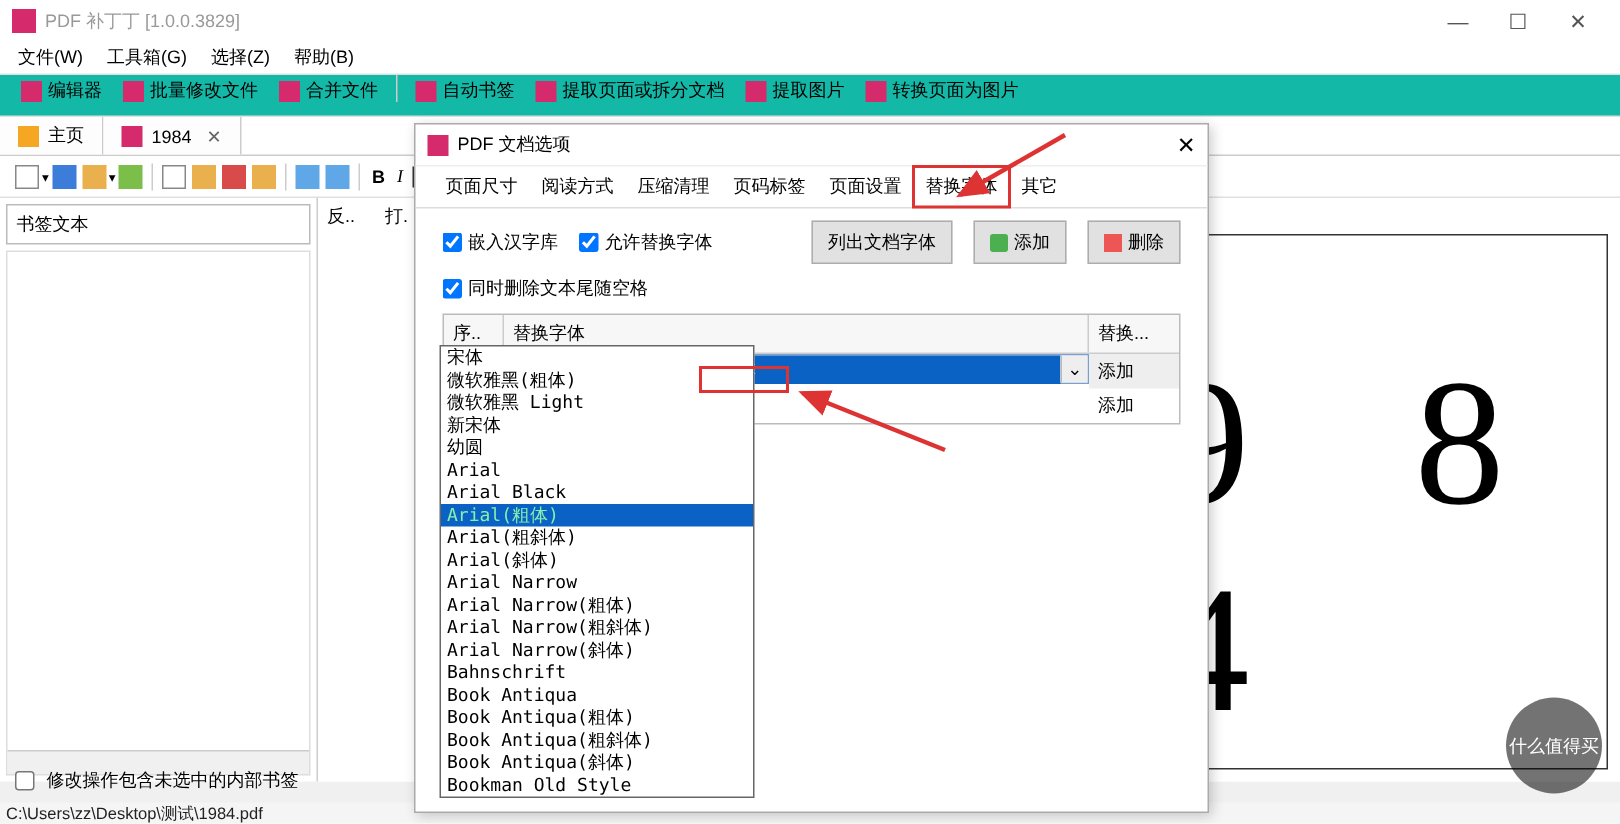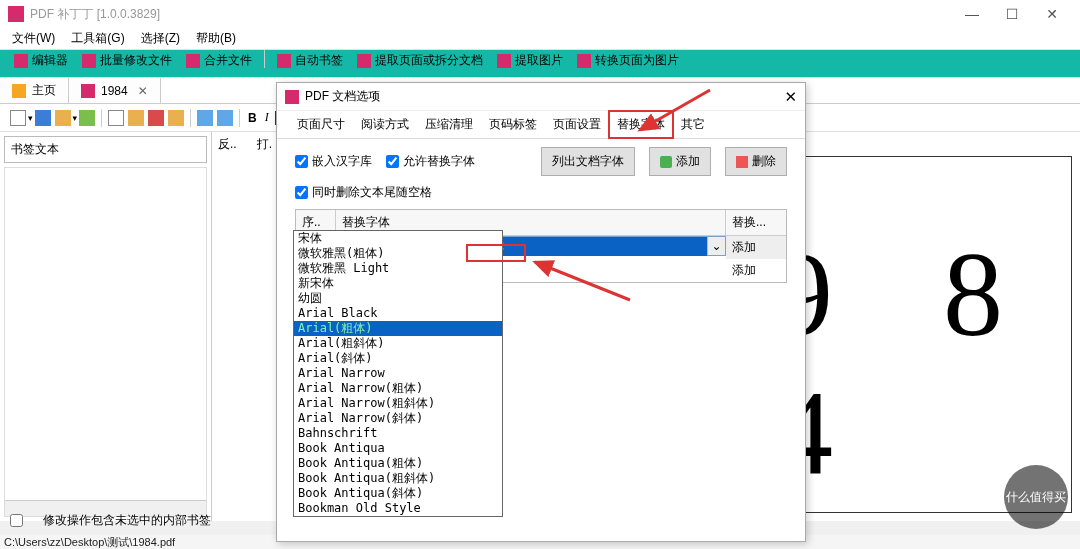--- a/index.html
+++ b/index.html
@@ -30,21 +30,21 @@
 .ico-right{background:#60a7e8}
 .workspace{position:absolute;top:132px;left:0;right:0;bottom:28px;display:flex;background:#fff}
 .side{width:212px;border-right:1px solid #ccc;display:flex;flex-direction:column}
 .side-head{padding:4px 6px;border:1px solid #bbb;margin:4px;background:#fff}
 .side-body{flex:1;margin:0 4px 4px 4px;border:1px solid #ddd;position:relative}
 .side-body .hscroll{position:absolute;bottom:0;left:0;right:0;height:16px;background:#f0f0f0;border-top:1px solid #ccc}
 .content{flex:1;position:relative;background:#fff}
 .content .row1{position:absolute;top:4px;left:6px;display:flex;gap:20px}
 .content .preview{position:absolute;right:8px;top:24px;bottom:8px;left:560px;border:1px solid #333;background:#fff;display:flex;align-items:flex-end;justify-content:center;padding-bottom:10px;overflow:hidden}
 .content .preview .big{font-size:120px;letter-spacing:40px;font-family:Georgia,serif}
-.checkbox-line{padding:4px 0;display:flex;align-items:center;gap:20px}
+.checkbox-line{padding:4px 0;display:flex;align-items:center;gap:8px}
 .checkbox-line input{width:13px;height:13px}
 .pathbar{position:absolute;bottom:0;left:0;right:0;height:14px;background:#f5f5f5;padding:0 4px;font-size:11px;color:#222;white-space:nowrap;overflow:hidden}
 
 .dialog{position:absolute;left:276px;top:82px;width:530px;height:460px;background:#fff;border:1px solid #aaa;box-shadow:2px 2px 8px rgba(0,0,0,.2);z-index:5;display:flex;flex-direction:column}
 .dlg-title{height:28px;display:flex;align-items:center;padding:0 8px;border-bottom:1px solid #eee}
 .dlg-title .close{margin-left:auto;font-size:15px}
 .dlg-tabs{height:28px;display:flex;align-items:flex-end;padding:0 12px;gap:0;border-bottom:1px solid #ddd}
 .dlg-tab{padding:5px 8px;cursor:default;position:relative}
 .dlg-tab.hl{outline:2px solid #d33;outline-offset:-1px}
 .dlg-row{display:flex;align-items:center;gap:14px;padding:8px 18px}
@@ -241,20 +241,21 @@
     </div>
   </div>
 </div>
 
 <div class="dropdown" id="dd">
     <div class="opt">宋体</div>
     <div class="opt">微软雅黑(粗体)</div>
     <div class="opt">微软雅黑 Light</div>
     <div class="opt">新宋体</div>
     <div class="opt">幼圆</div>
+    <div class="opt">Arial</div>
     <div class="opt">Arial Black</div>
     <div class="opt sel">Arial(粗体)</div>
     <div class="opt">Arial(粗斜体)</div>
     <div class="opt">Arial(斜体)</div>
     <div class="opt">Arial Narrow</div>
     <div class="opt">Arial Narrow(粗体)</div>
     <div class="opt">Arial Narrow(粗斜体)</div>
     <div class="opt">Arial Narrow(斜体)</div>
     <div class="opt">Bahnschrift</div>
     <div class="opt">Book Antiqua</div>

